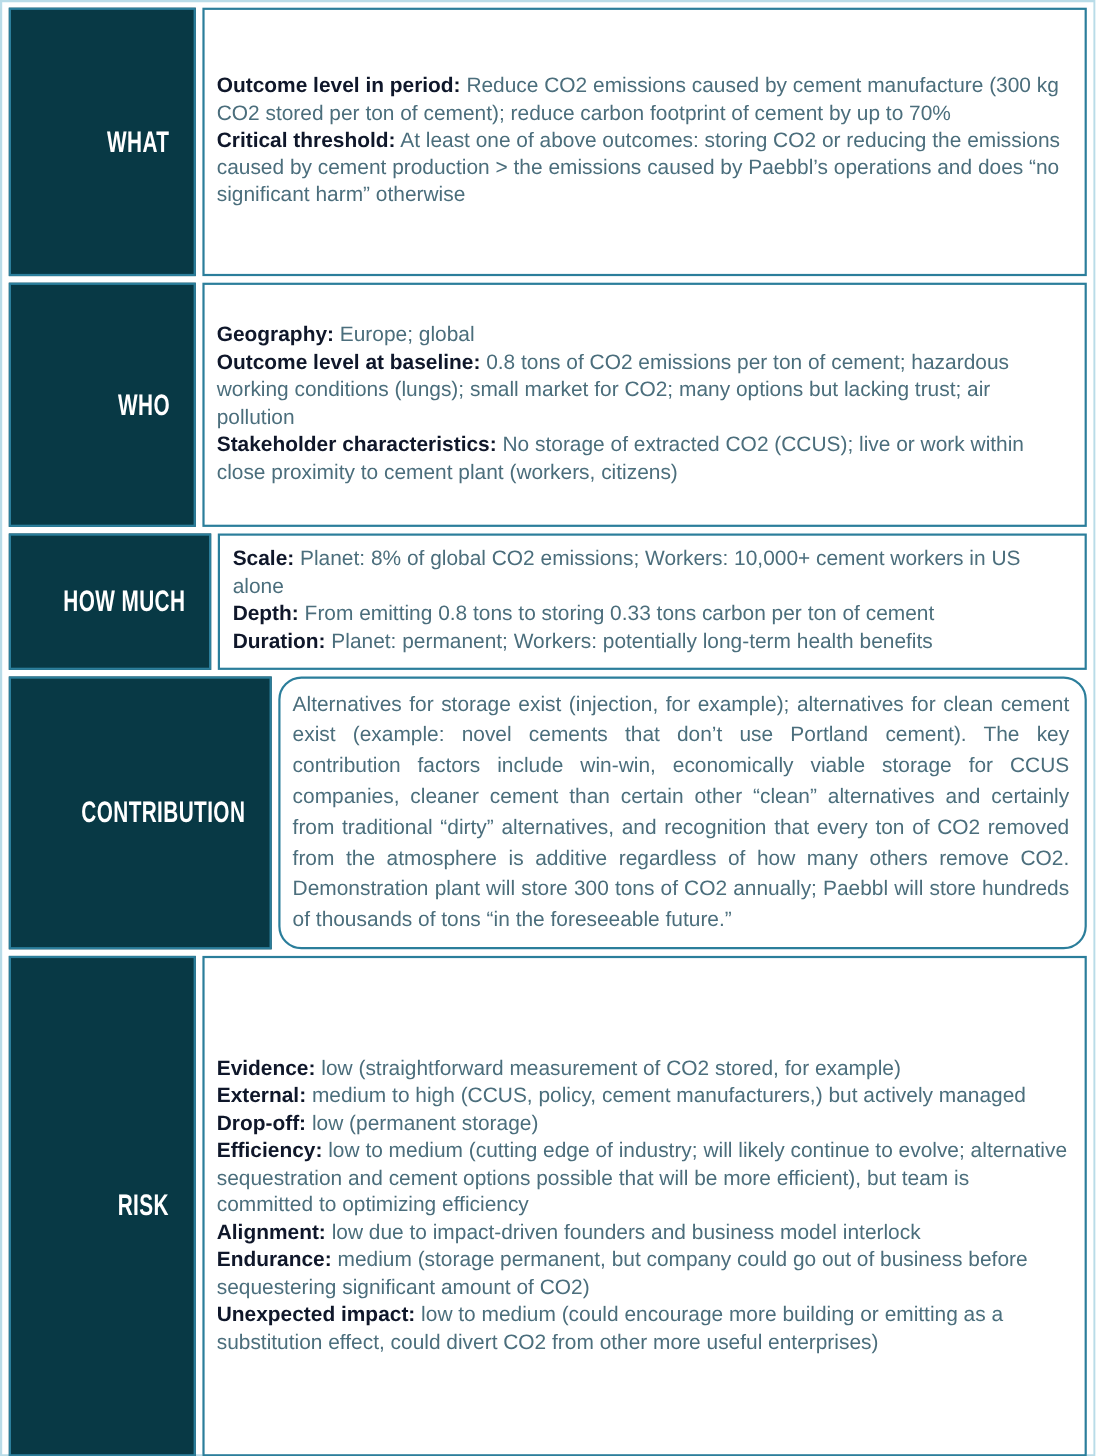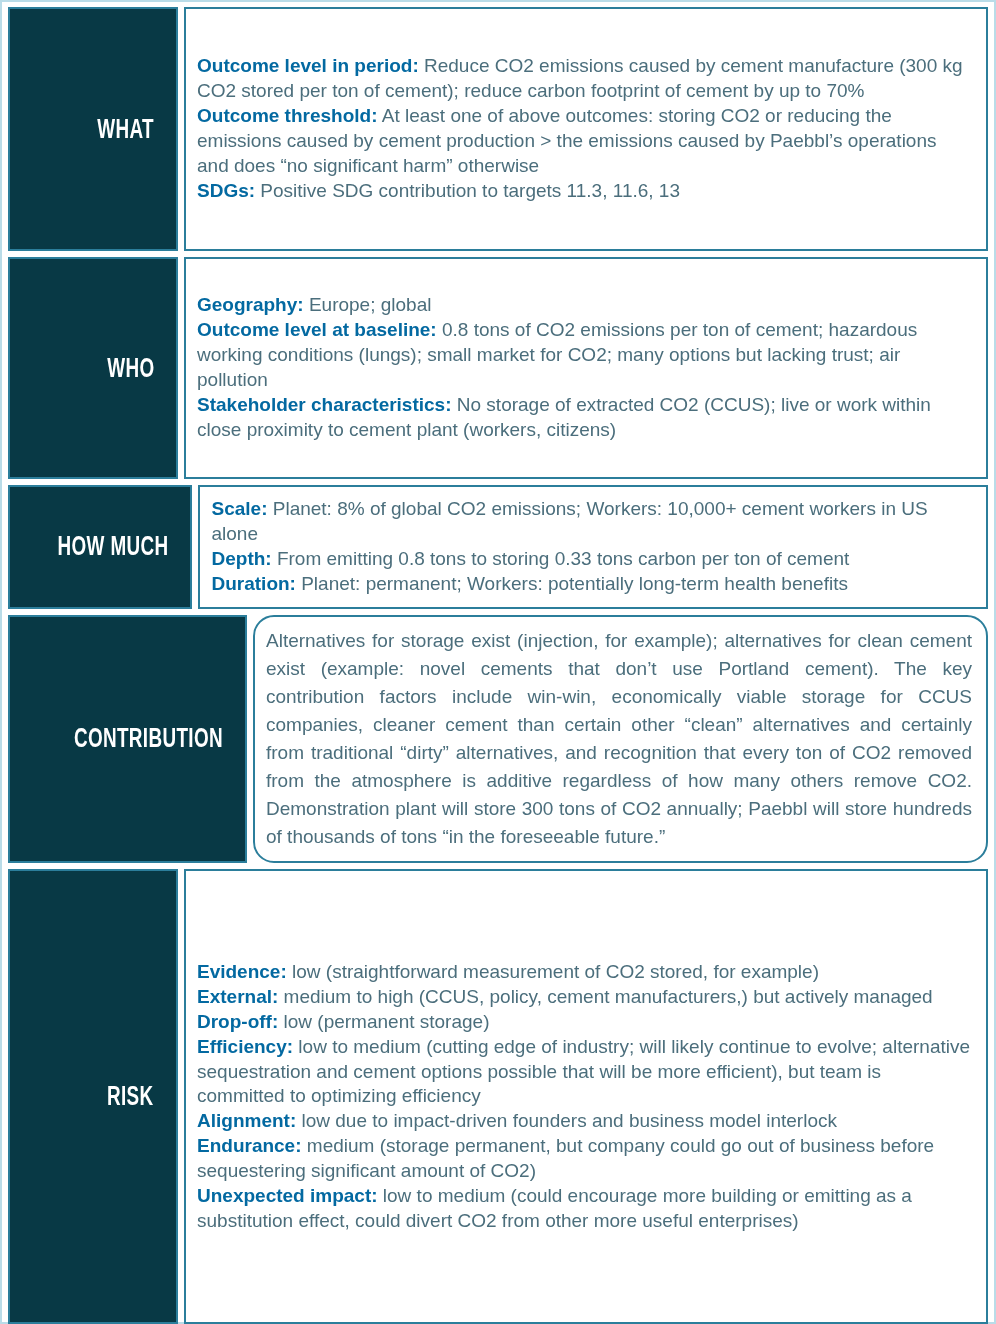--- a/index.html
+++ b/index.html
@@ -54,43 +54,42 @@
     color: #4b6e7c;
     font-size: 19px;
     line-height: 1.31;
     display: flex;
     flex-direction: column;
     justify-content: center;
   }
   .seg { margin: 0; }
   .seg-term {
     font-weight: bold;
-    color: #0369a1;
+    color: #0f172a;
   }
   .row.justify .content-cell {
     line-height: 1.48;
     border-radius: 21px;
   }
   .row.justify .seg {
     text-align: justify;
   }
 </style>
 </head>
 <body>
 
 <div class="sheet">
   <div class="rows" id="rows">
       <div class="row" style="min-height: 244px;">
         <div class="label-cell">
           <span class="label-text">WHAT</span>
         </div>
         <div class="content-cell">
           <div class="seg"><b class="seg-term">Outcome level in period:</b><span> Reduce CO2 emissions caused by cement manufacture (300 kg CO2 stored per ton of cement); reduce carbon footprint of cement by up to 70%</span></div>
-          <div class="seg"><b class="seg-term">Outcome threshold:</b><span> At least one of above outcomes: storing CO2 or reducing the emissions caused by cement production &gt; the emissions caused by Paebbl’s operations and does “no significant harm” otherwise</span></div>
-          <div class="seg"><b class="seg-term">SDGs:</b><span> Positive SDG contribution to targets 11.3, 11.6, 13</span></div>
+          <div class="seg"><b class="seg-term">Critical threshold:</b><span> At least one of above outcomes: storing CO2 or reducing the emissions caused by cement production &gt; the emissions caused by Paebbl’s operations and does “no significant harm” otherwise</span></div>
         </div>
       </div>
       <div class="row" style="min-height: 222px;">
         <div class="label-cell">
           <span class="label-text">WHO</span>
         </div>
         <div class="content-cell">
           <div class="seg"><b class="seg-term">Geography:</b><span> Europe; global</span></div>
           <div class="seg"><b class="seg-term">Outcome level at baseline:</b><span> 0.8 tons of CO2 emissions per ton of cement; hazardous working conditions (lungs); small market for CO2; many options but lacking trust; air pollution</span></div>
           <div class="seg"><b class="seg-term">Stakeholder characteristics:</b><span> No storage of extracted CO2 (CCUS); live or work within close proximity to cement plant (workers, citizens)</span></div>

